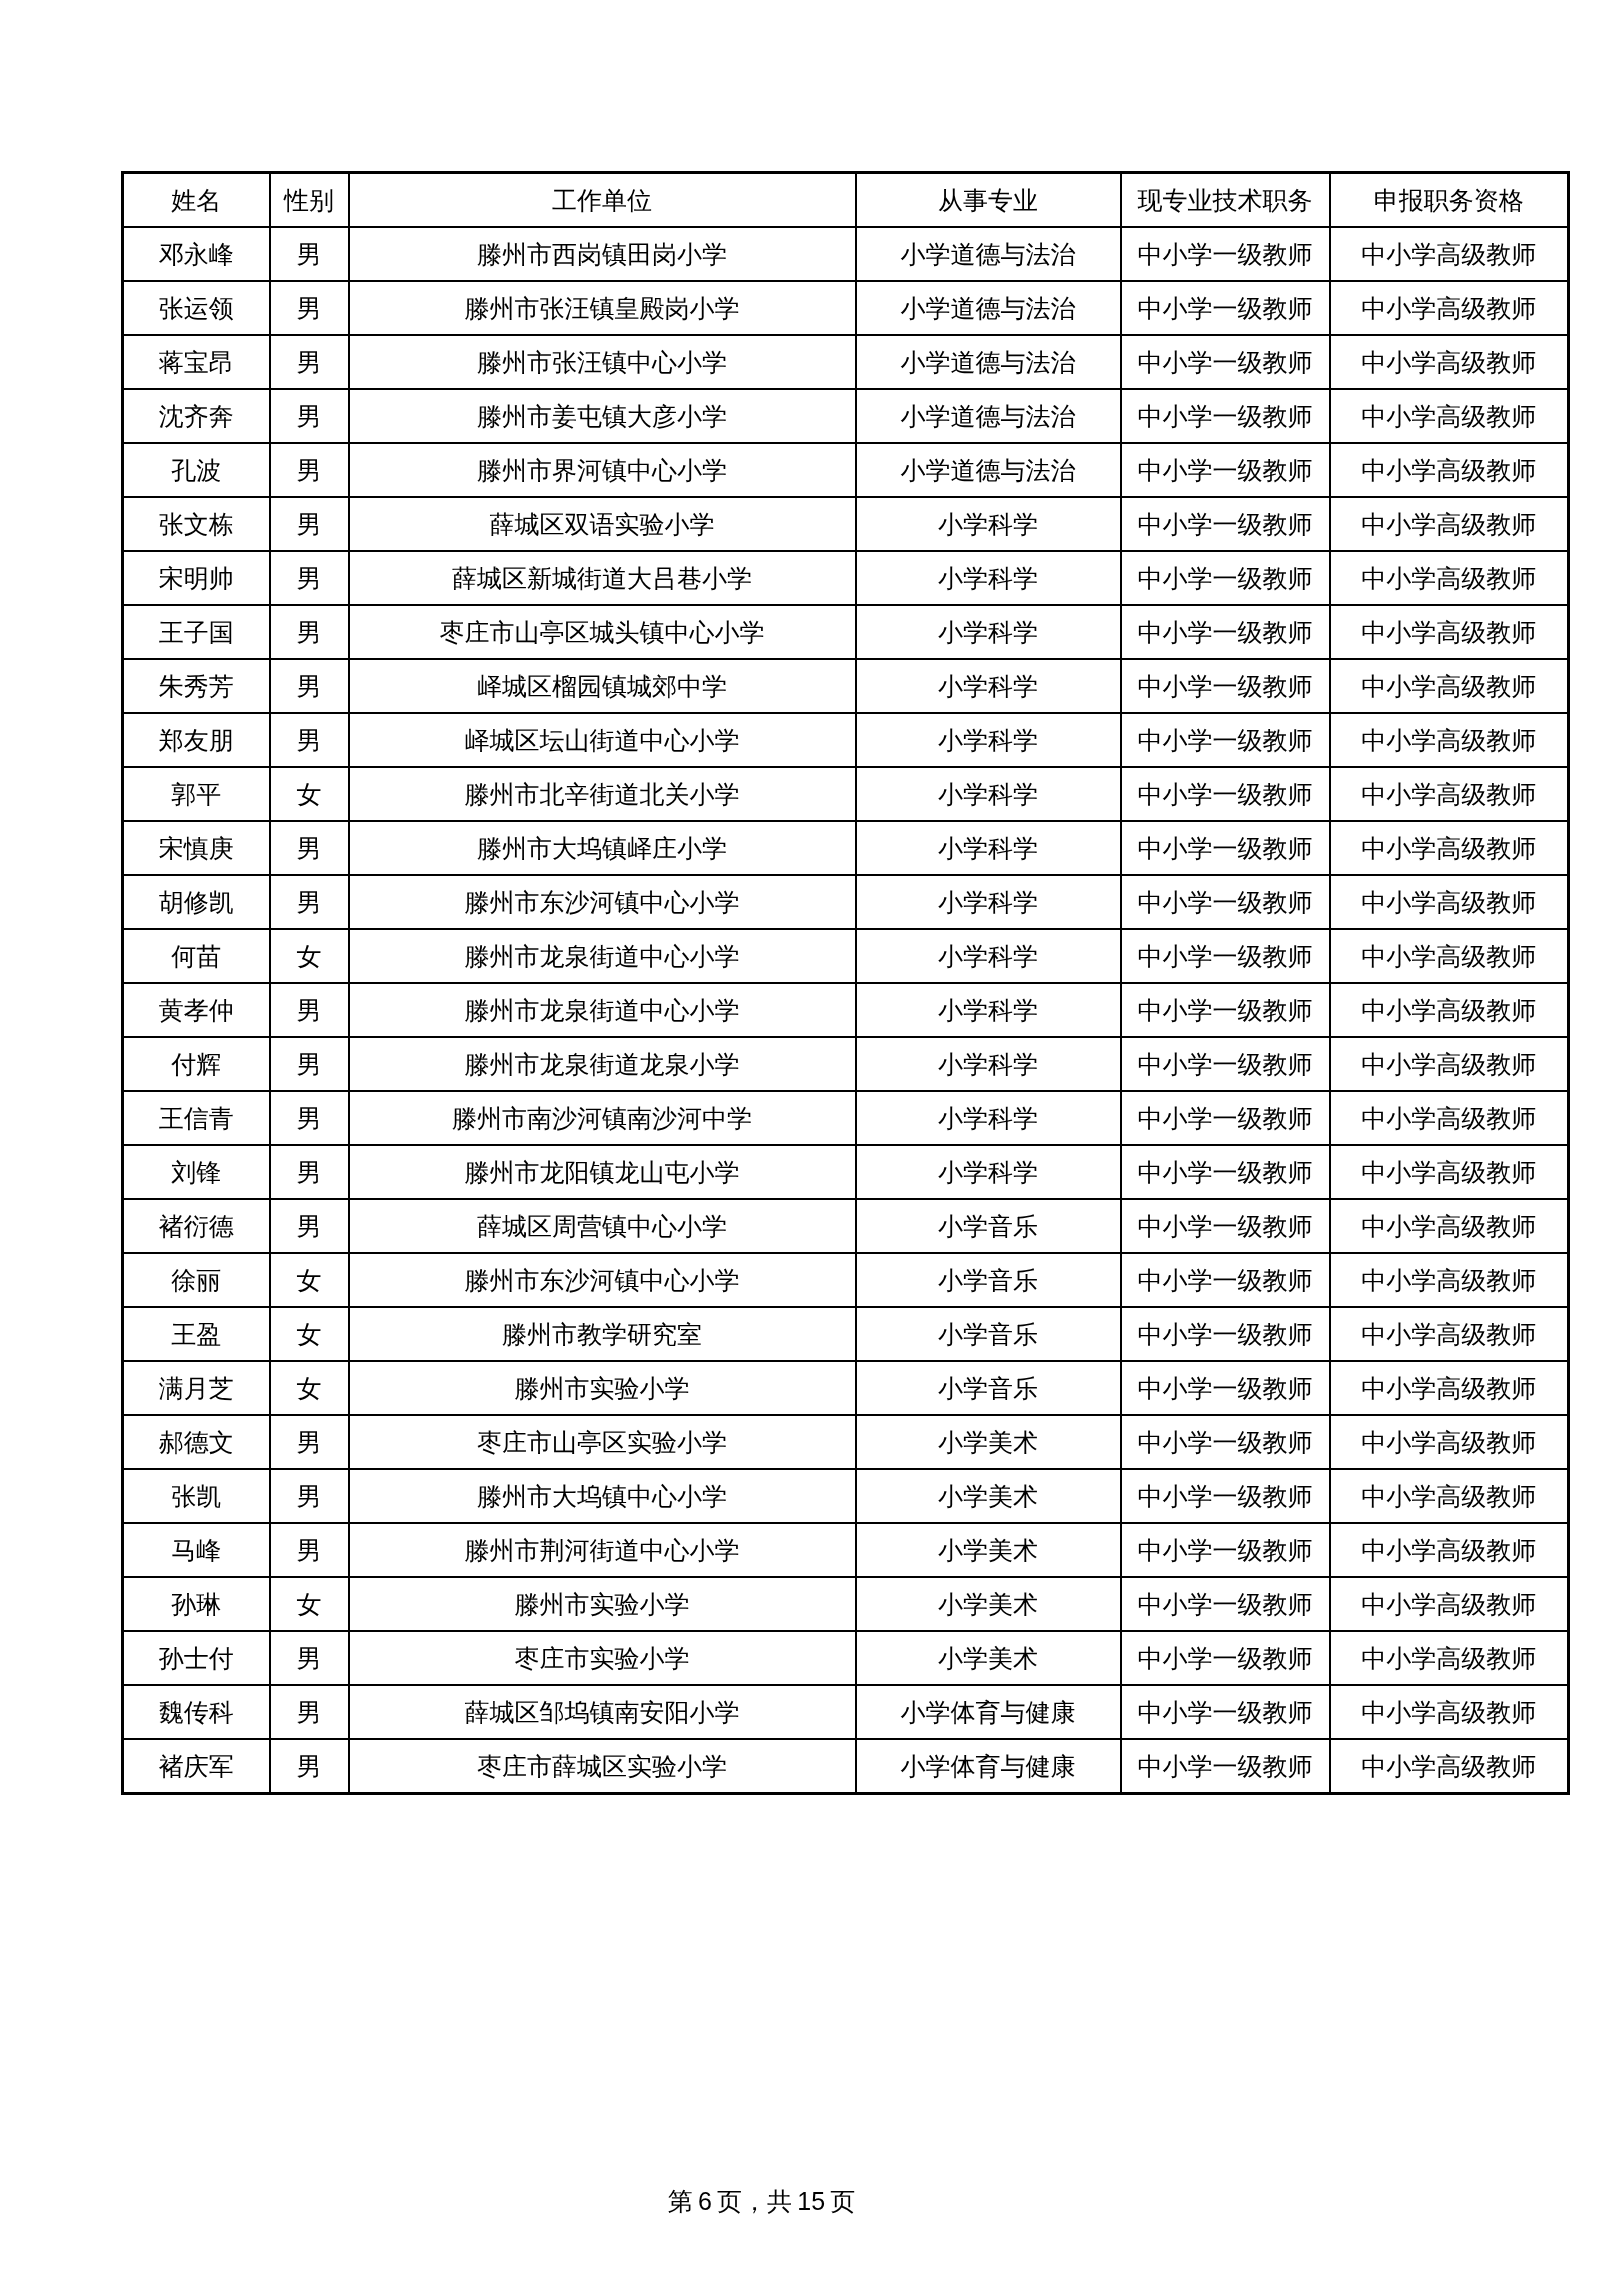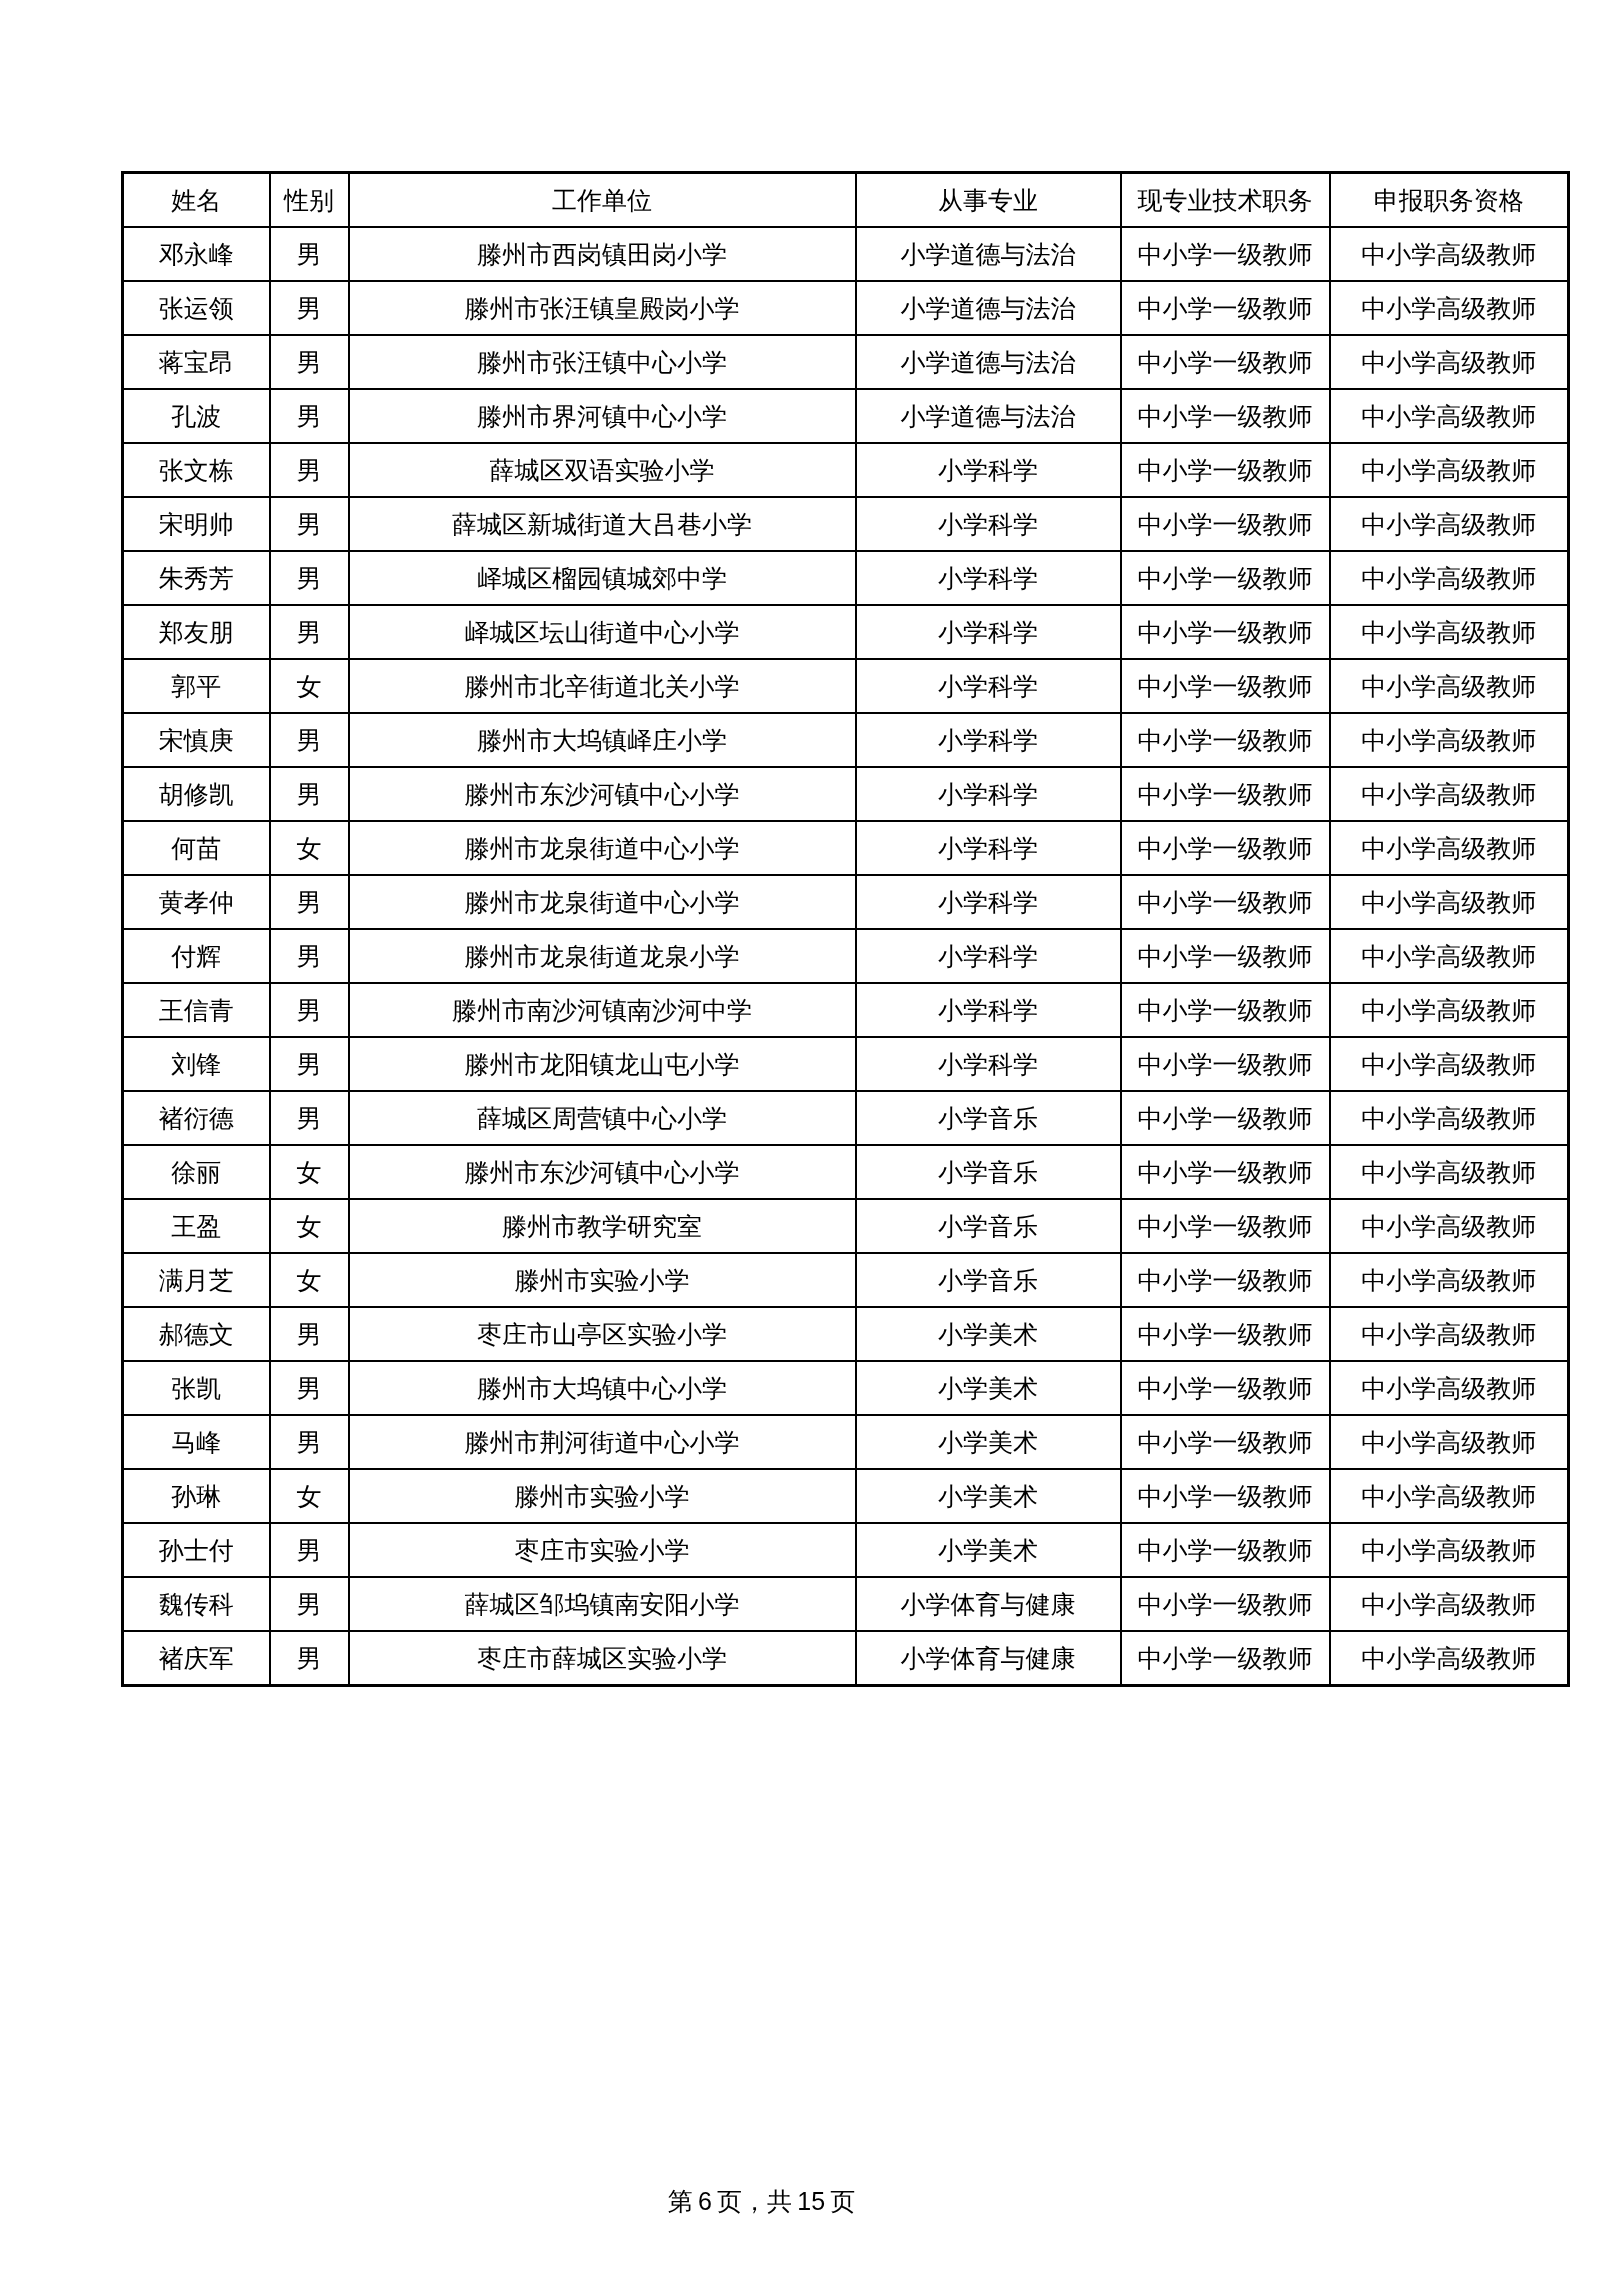--- a/index.html
+++ b/index.html
@@ -110,39 +110,55 @@
         </tr>
         <tr>
           <td>蒋宝昂</td>
           <td>男</td>
           <td>滕州市张汪镇中心小学</td>
           <td>小学道德与法治</td>
           <td>中小学一级教师</td>
           <td>中小学高级教师</td>
         </tr>
         <tr>
+          <td>沈齐奔</td>
+          <td>男</td>
+          <td>滕州市姜屯镇大彦小学</td>
+          <td>小学道德与法治</td>
+          <td>中小学一级教师</td>
+          <td>中小学高级教师</td>
+        </tr>
+        <tr>
           <td>孔波</td>
           <td>男</td>
           <td>滕州市界河镇中心小学</td>
           <td>小学道德与法治</td>
           <td>中小学一级教师</td>
           <td>中小学高级教师</td>
         </tr>
         <tr>
           <td>张文栋</td>
           <td>男</td>
           <td>薛城区双语实验小学</td>
           <td>小学科学</td>
           <td>中小学一级教师</td>
           <td>中小学高级教师</td>
         </tr>
         <tr>
           <td>宋明帅</td>
           <td>男</td>
           <td>薛城区新城街道大吕巷小学</td>
+          <td>小学科学</td>
+          <td>中小学一级教师</td>
+          <td>中小学高级教师</td>
+        </tr>
+        <tr>
+          <td>王子国</td>
+          <td>男</td>
+          <td>枣庄市山亭区城头镇中心小学</td>
           <td>小学科学</td>
           <td>中小学一级教师</td>
           <td>中小学高级教师</td>
         </tr>
         <tr>
           <td>朱秀芳</td>
           <td>男</td>
           <td>峄城区榴园镇城郊中学</td>
           <td>小学科学</td>
           <td>中小学一级教师</td>

